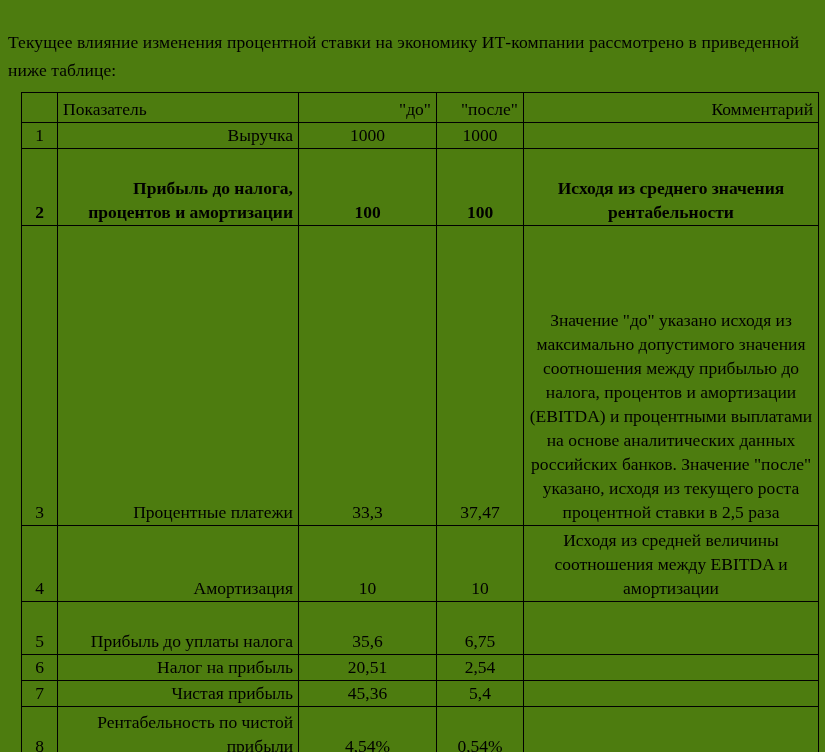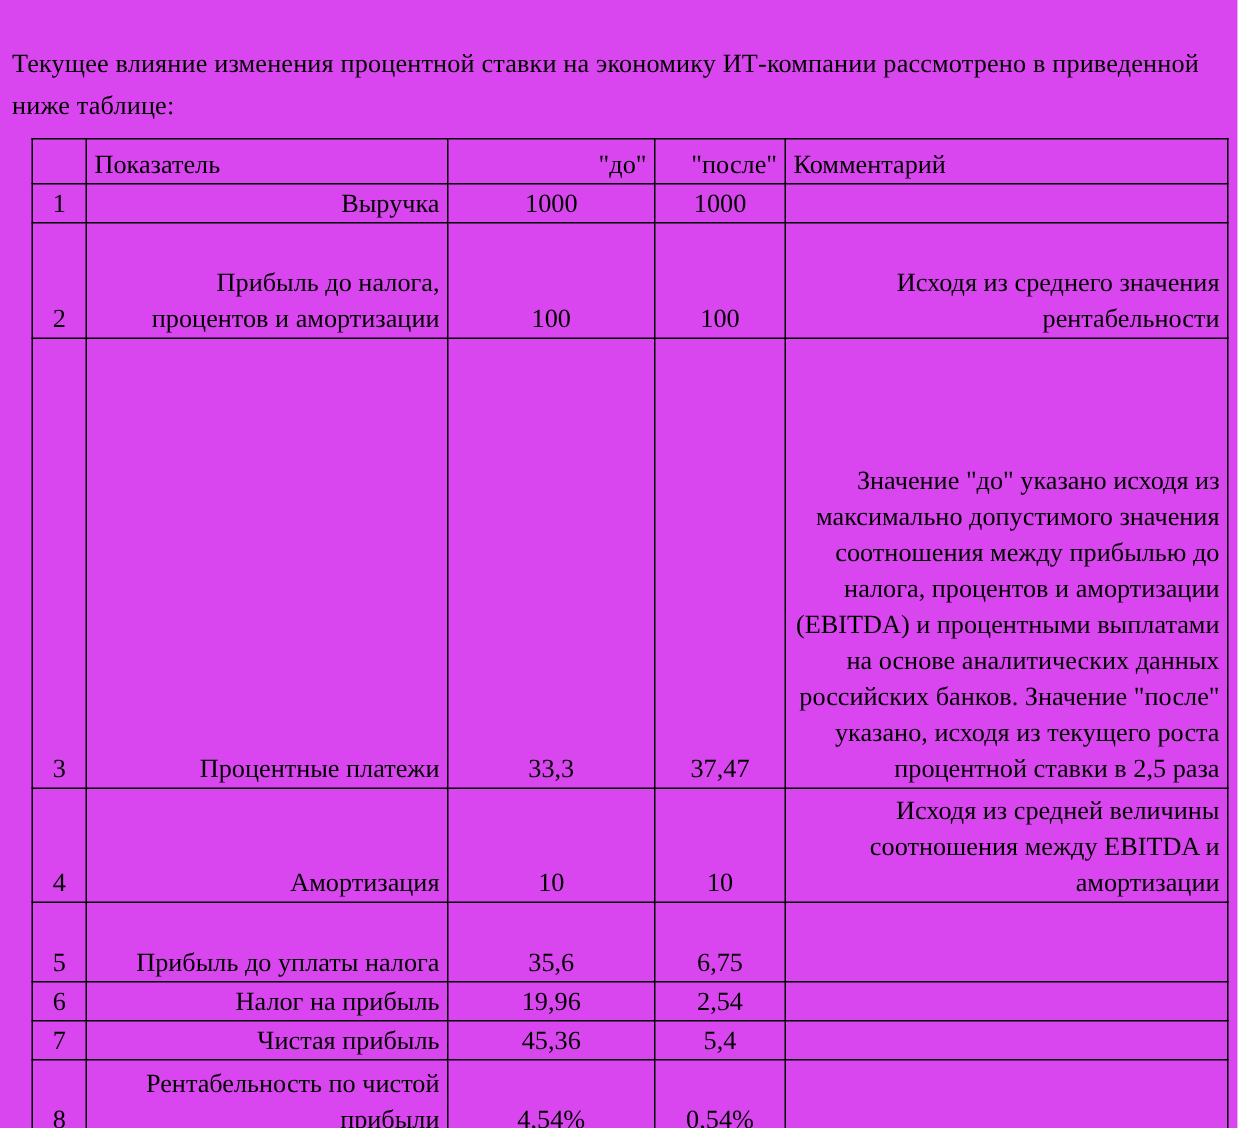--- a/index.html
+++ b/index.html
@@ -11,21 +11,21 @@
     width: 825px;
     height: 752px;
     overflow: hidden;
     font-family: "Liberation Serif", "DejaVu Serif", serif;
     color: #000000;
   }
   .page {
     position: relative;
     width: 825px;
     height: 752px;
-    background: #d946ef;
+    background: #4d7c0f;
   }
 
   .intro {
     position: absolute;
     left: 8px;
     top: 10px;
     width: 812px;
     font-size: 17.5px;
     line-height: 28px;
     color: #000000;
@@ -52,29 +52,29 @@
 
   col.c-num    { width: 36px; }
   col.c-name   { width: 241px; }
   col.c-before { width: 138px; }
   col.c-after  { width: 87px; }
   col.c-note   { width: 295px; }
 
   .num    { text-align: center; }
   .name   { text-align: right; }
   .val    { text-align: center; padding-right: 9px; }
-  .note   { text-align: right; padding-left: 9px; }
+  .note   { text-align: center; padding-left: 9px; }
 
   .h-name  { text-align: left; margin-left: 28px; }
   .h-val   { text-align: right; padding-right: 9px; }
-  .h-note  { text-align: left; padding-left: 9px; }
+  .h-note  { text-align: right; padding-left: 9px; }
 
   tr.r-head td  { height: 28px; }
   tr.r-1 td     { height: 22px; }
-  tr.r-2 td     { height: 75px; }
+  tr.r-2 td     { height: 75px; font-weight: bold; }
   tr.r-3 td     { height: 298px; }
   tr.r-4 td     { height: 74px; margin-top: 26px; }
   tr.r-5 td     { height: 51px; }
   tr.r-6 td     { height: 22px; }
   tr.r-7 td     { height: 22px; }
   tr.r-8 td     { height: 51px; }
 </style>
 </head>
 <body>
 
@@ -131,21 +131,21 @@
       <tr class="r-5">
         <td class="num">5</td>
         <td class="name">Прибыль до уплаты налога</td>
         <td class="val">35,6</td>
         <td class="val">6,75</td>
         <td class="note"></td>
       </tr>
       <tr class="r-6">
         <td class="num">6</td>
         <td class="name">Налог на прибыль</td>
-        <td class="val">19,96</td>
+        <td class="val">20,51</td>
         <td class="val">2,54</td>
         <td class="note"></td>
       </tr>
       <tr class="r-7">
         <td class="num">7</td>
         <td class="name">Чистая прибыль</td>
         <td class="val">45,36</td>
         <td class="val">5,4</td>
         <td class="note"></td>
       </tr>

